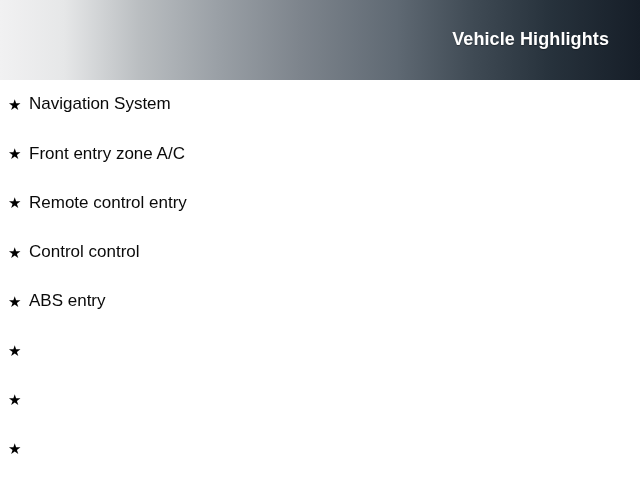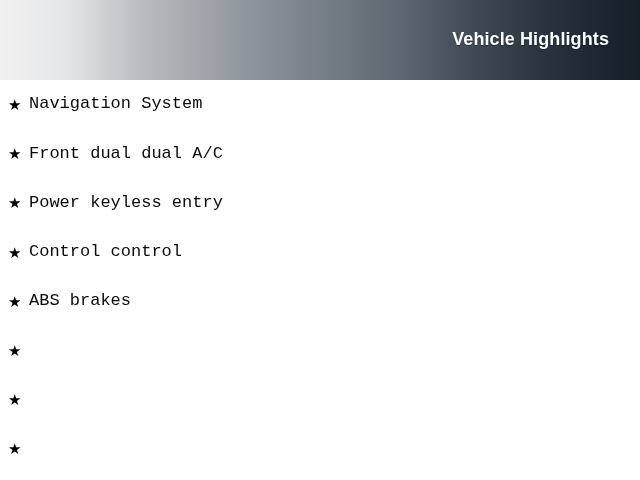--- a/index.html
+++ b/index.html
@@ -69,57 +69,56 @@
     line-height: 1;
     color: #000000;
     text-align: left;
   }
   .item-label {
     flex: 1 1 auto;
     font-size: 17px;
     color: #0a0a0a;
     line-height: 1.2;
     white-space: nowrap;
-    font-family: Liberation Mono, monospace;
   }
 </style>
 </head>
 <body>
 
 <div class="page">
 
   <div class="header-banner">
     <div class="header-title">Vehicle Highlights</div>
   </div>
 
   <ul class="highlights-list">
 
     <li class="highlight-item">
       <span class="bullet-star">★</span>
       <span class="item-label">Navigation System</span>
     </li>
 
     <li class="highlight-item">
       <span class="bullet-star">★</span>
-      <span class="item-label">Front dual dual A/C</span>
+      <span class="item-label">Front entry zone A/C</span>
     </li>
 
     <li class="highlight-item">
       <span class="bullet-star">★</span>
-      <span class="item-label">Power keyless entry</span>
+      <span class="item-label">Remote control entry</span>
     </li>
 
     <li class="highlight-item">
       <span class="bullet-star">★</span>
       <span class="item-label">Control control</span>
     </li>
 
     <li class="highlight-item">
       <span class="bullet-star">★</span>
-      <span class="item-label">ABS brakes</span>
+      <span class="item-label">ABS entry</span>
     </li>
 
     <li class="highlight-item">
       <span class="bullet-star">★</span>
     </li>
 
     <li class="highlight-item">
       <span class="bullet-star">★</span>
     </li>
 

